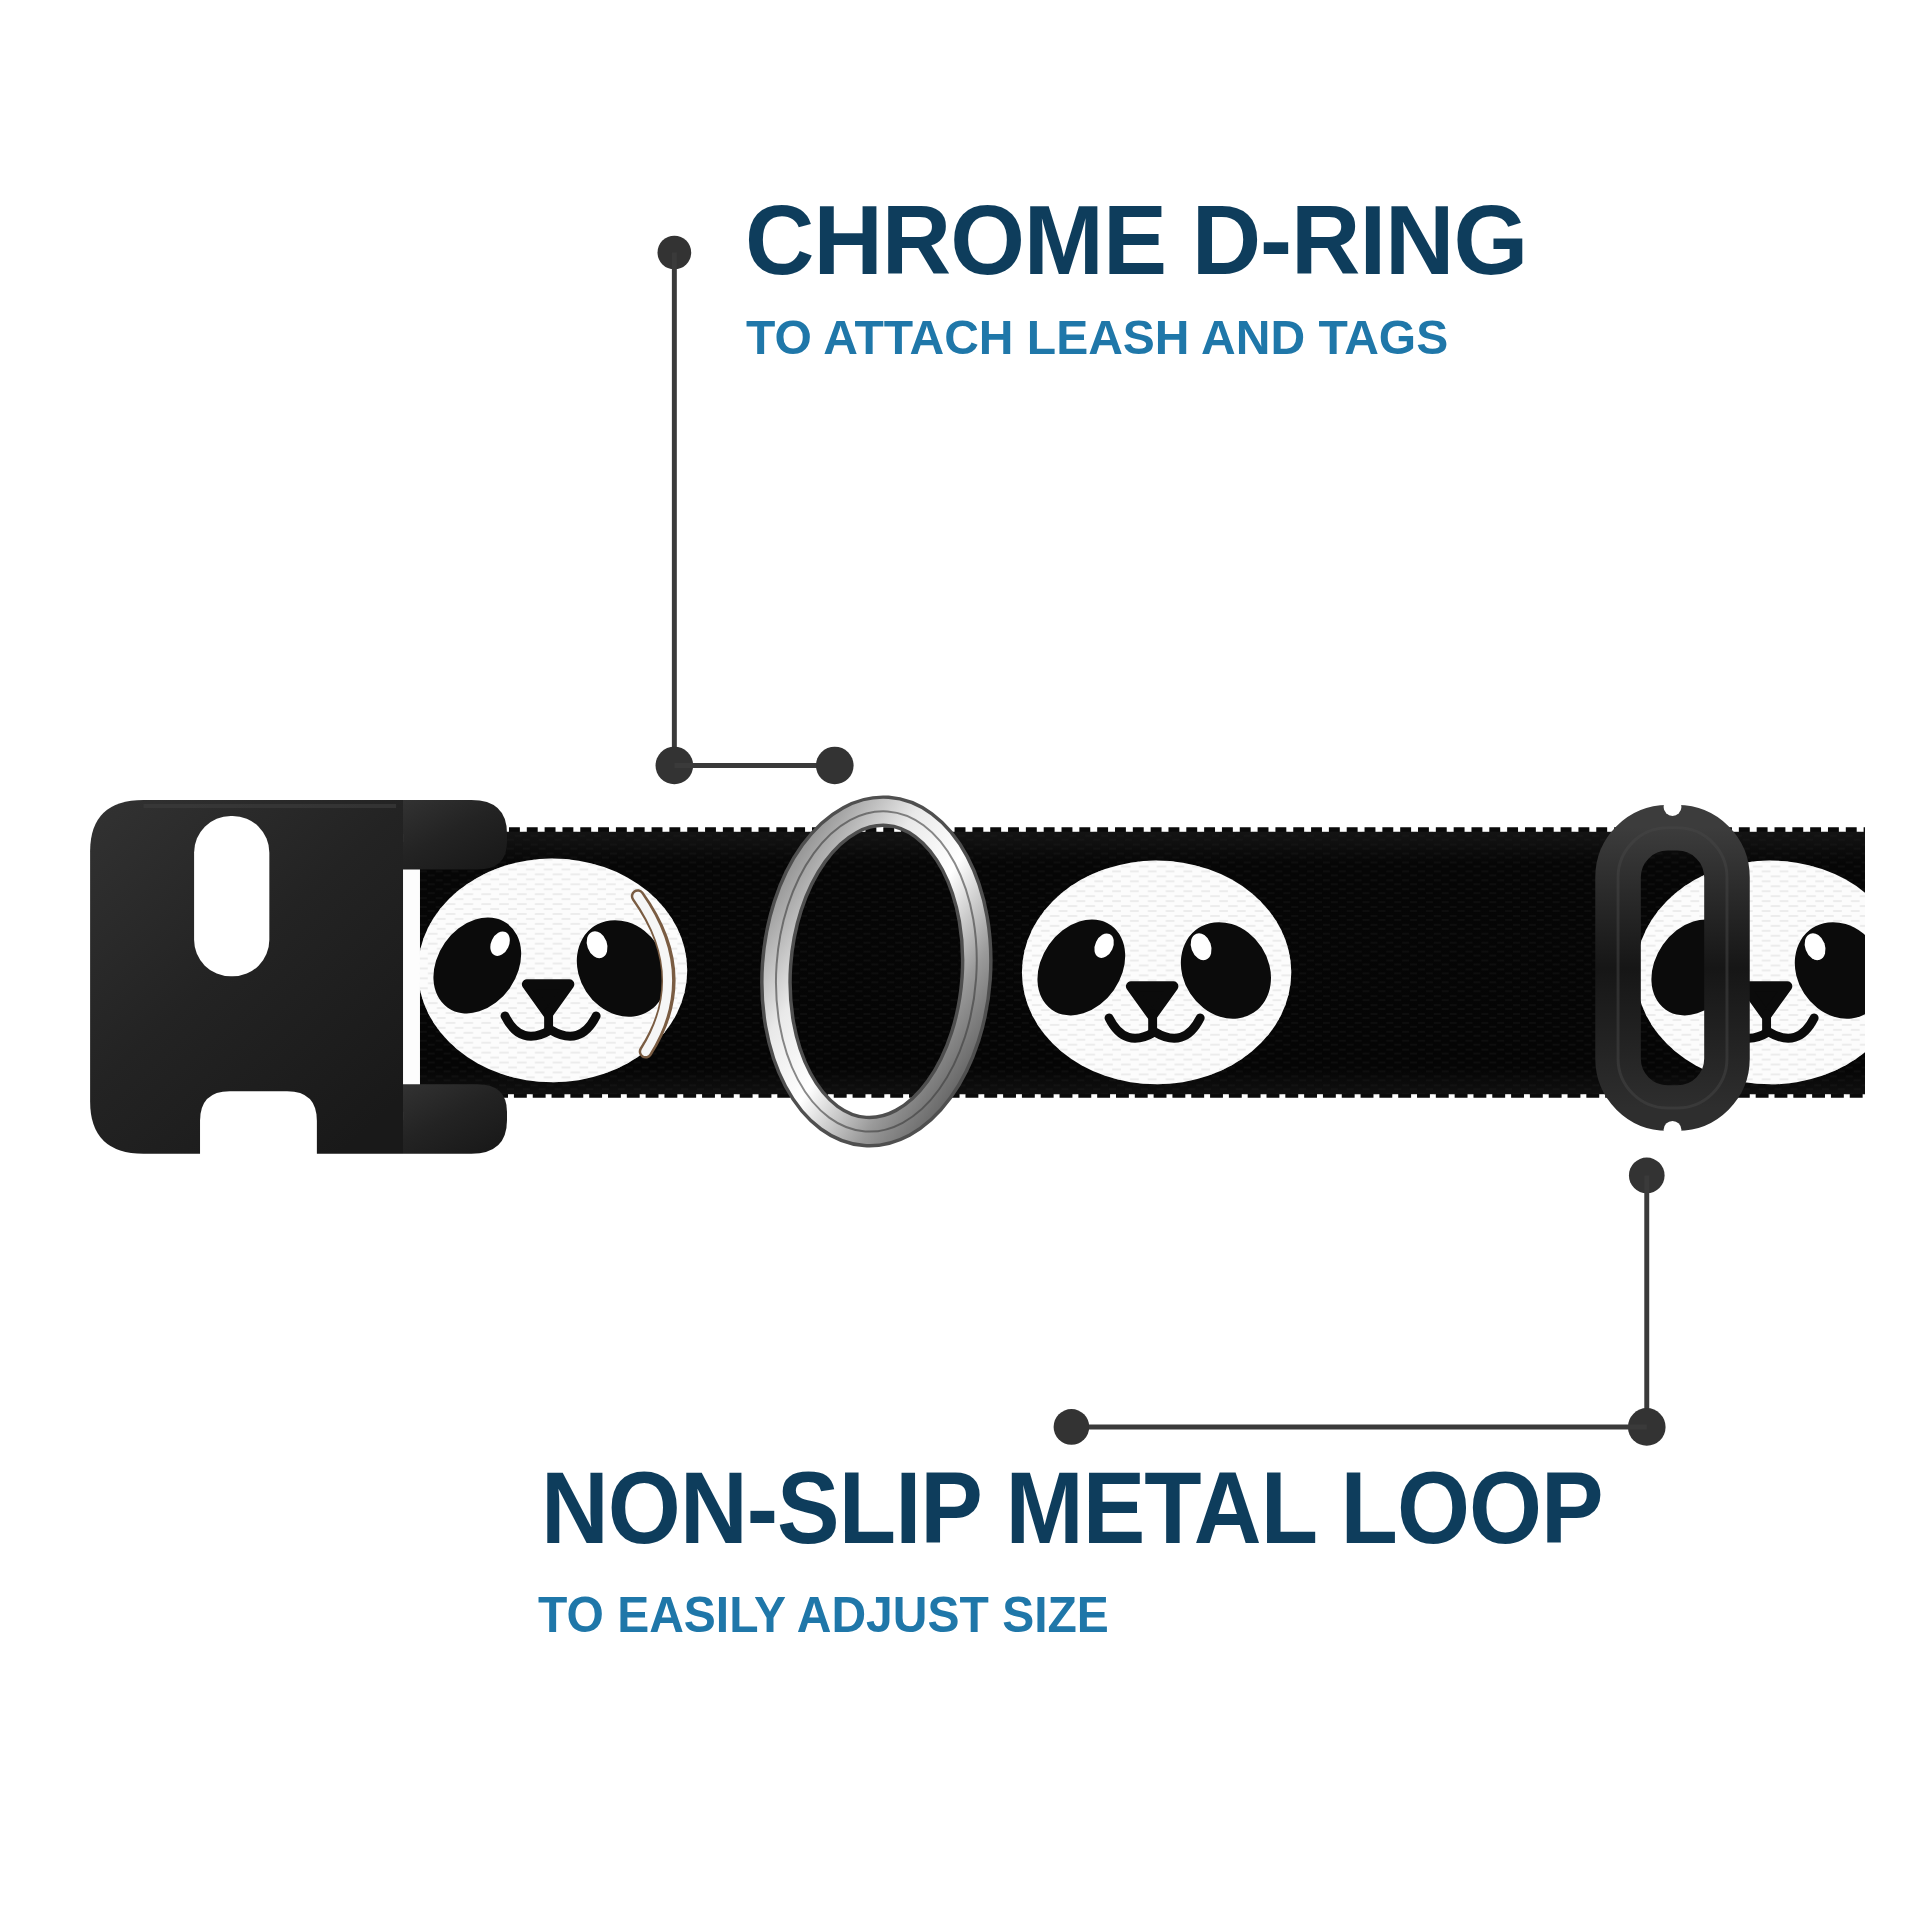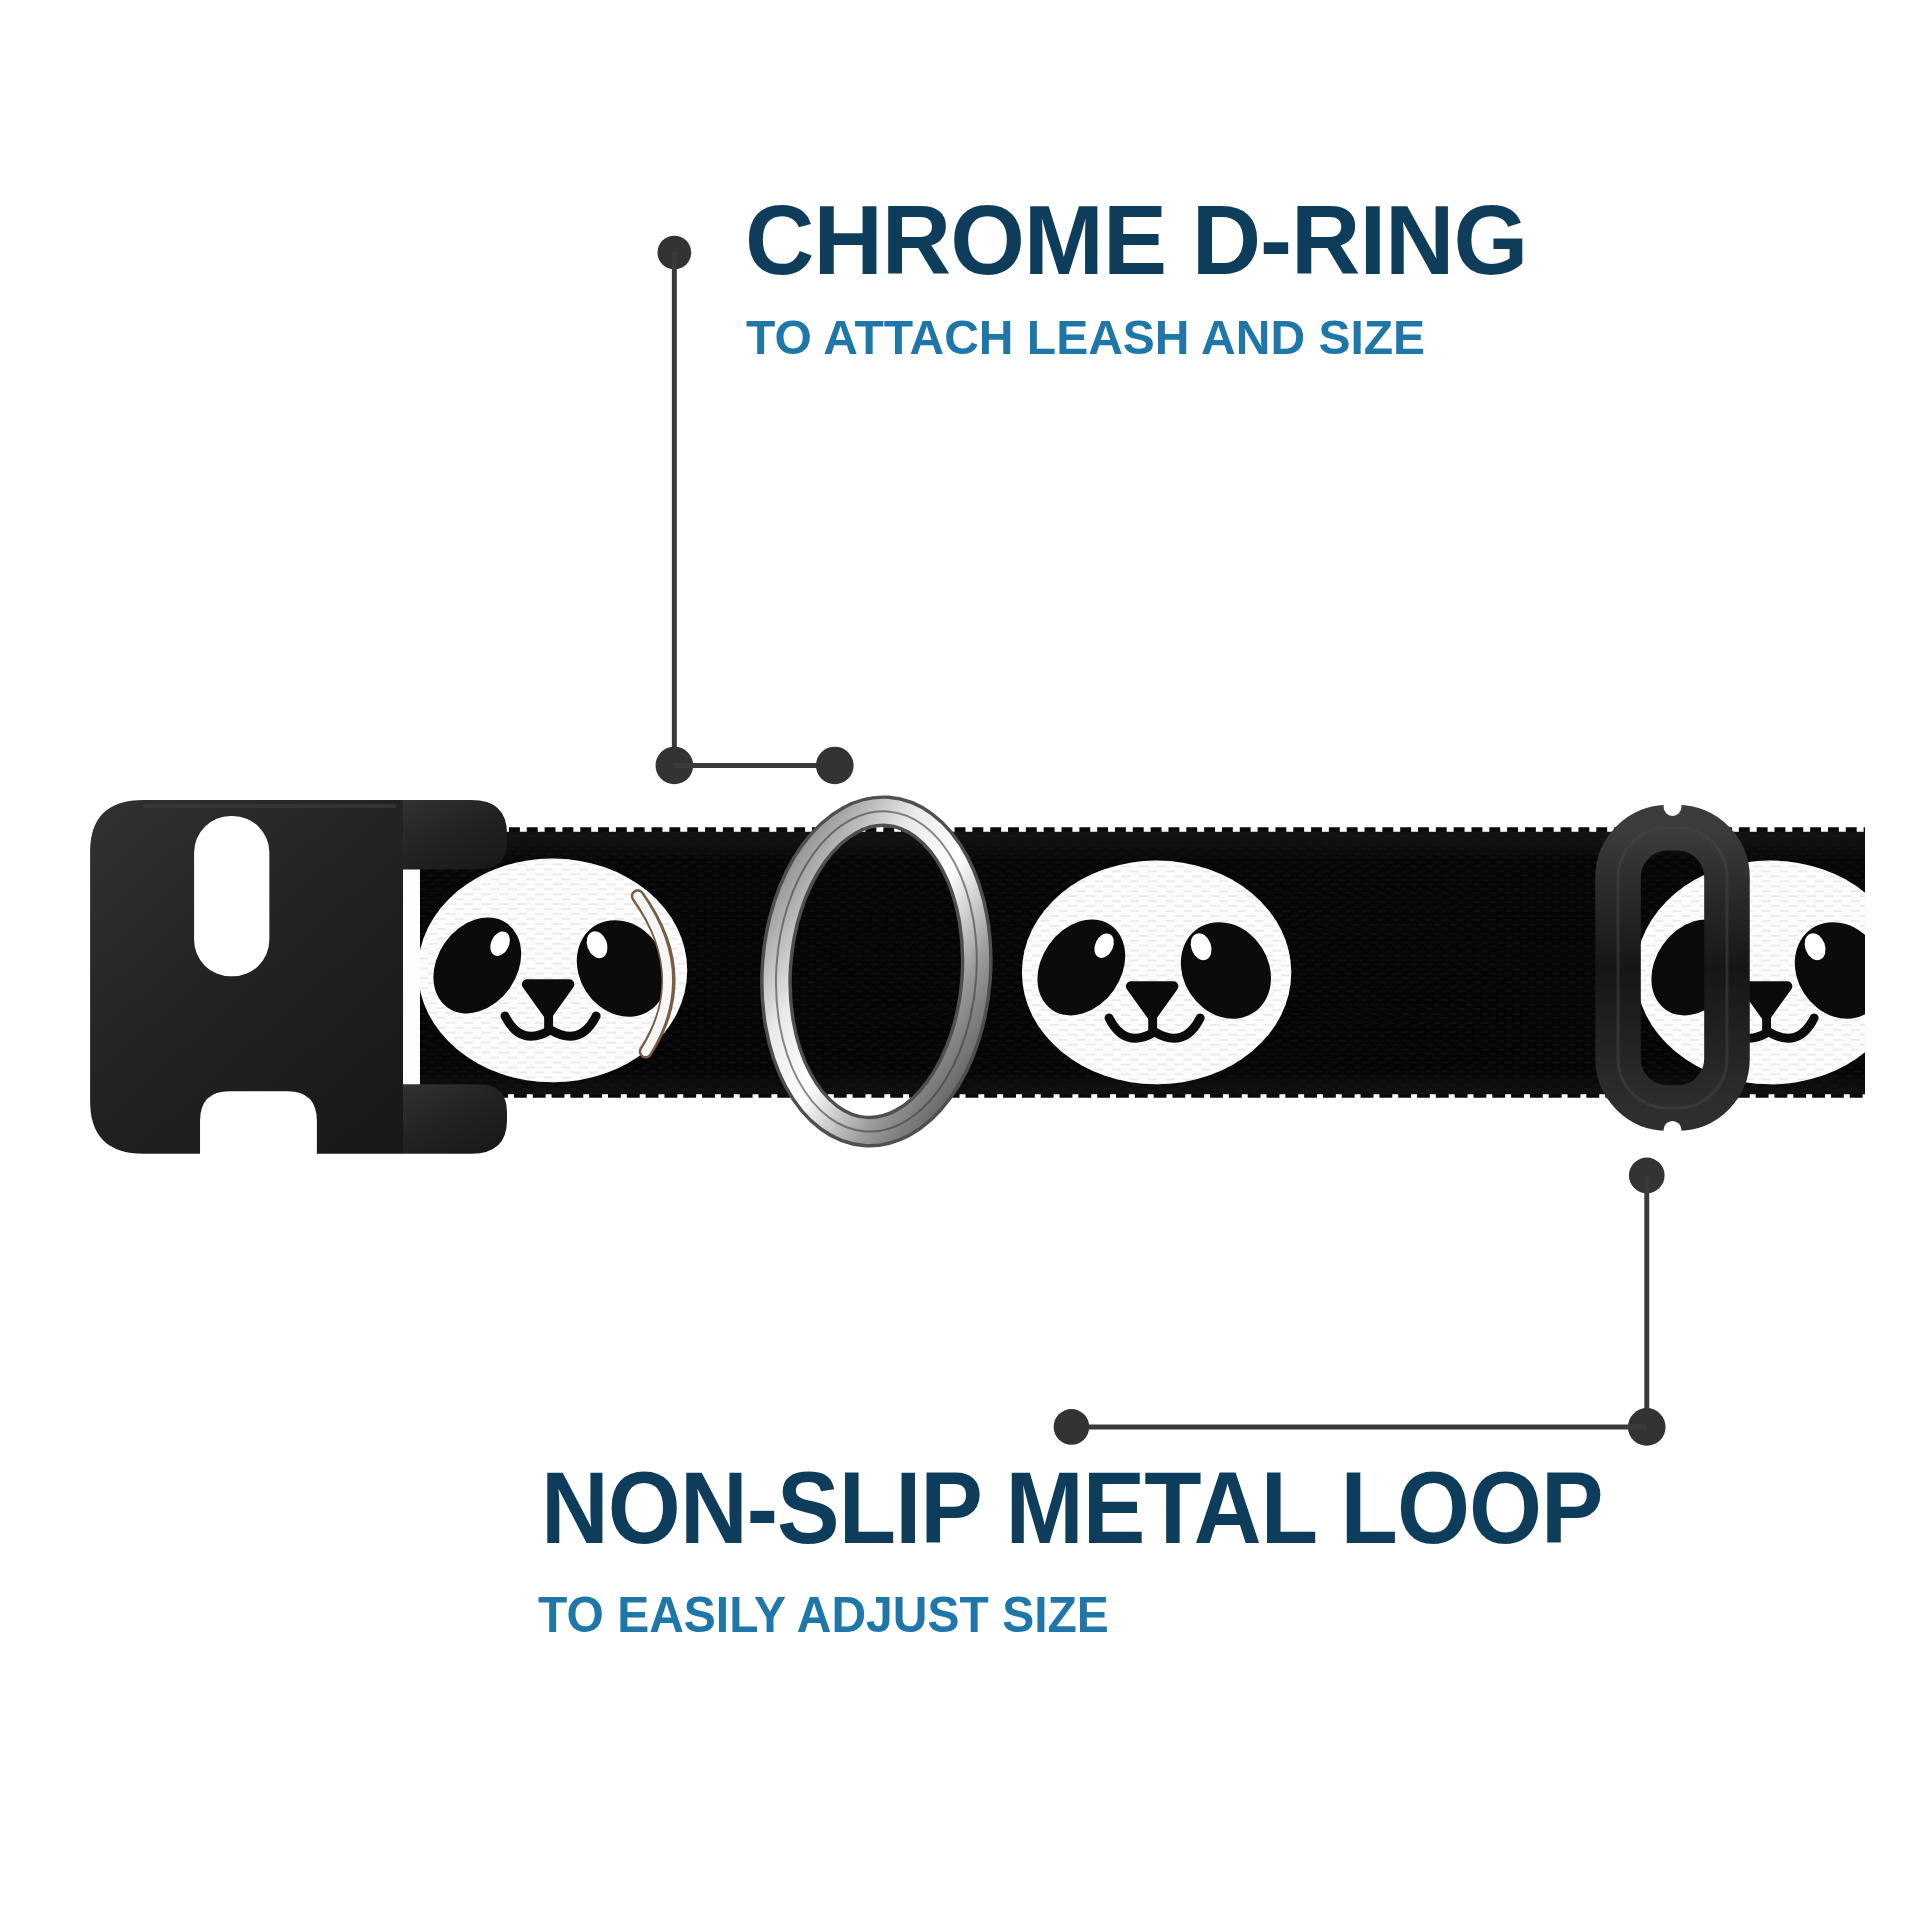--- a/index.html
+++ b/index.html
@@ -151,18 +151,18 @@
     <g stroke="#3a3a3a" fill="#333333">
       <circle cx="1663" cy="1187" r="18" stroke="none"></circle>
       <path d="M 1663,1187 V 1441" stroke-width="5" fill="none"></path>
       <circle cx="1663" cy="1441" r="19" stroke="none"></circle>
       <path d="M 1082,1441 H 1663" stroke-width="5" fill="none"></path>
       <circle cx="1082" cy="1441" r="18" stroke="none"></circle>
     </g>
   </svg>
 
   <div class="label t-top">CHROME D-RING</div>
-  <div class="label s-top">TO ATTACH LEASH AND SIZE</div>
+  <div class="label s-top">TO ATTACH LEASH AND TAGS</div>
   <div class="label t-bottom">NON-SLIP METAL LOOP</div>
   <div class="label s-bottom">TO EASILY ADJUST SIZE</div>
 
 </div>
 
 
 </body></html>

